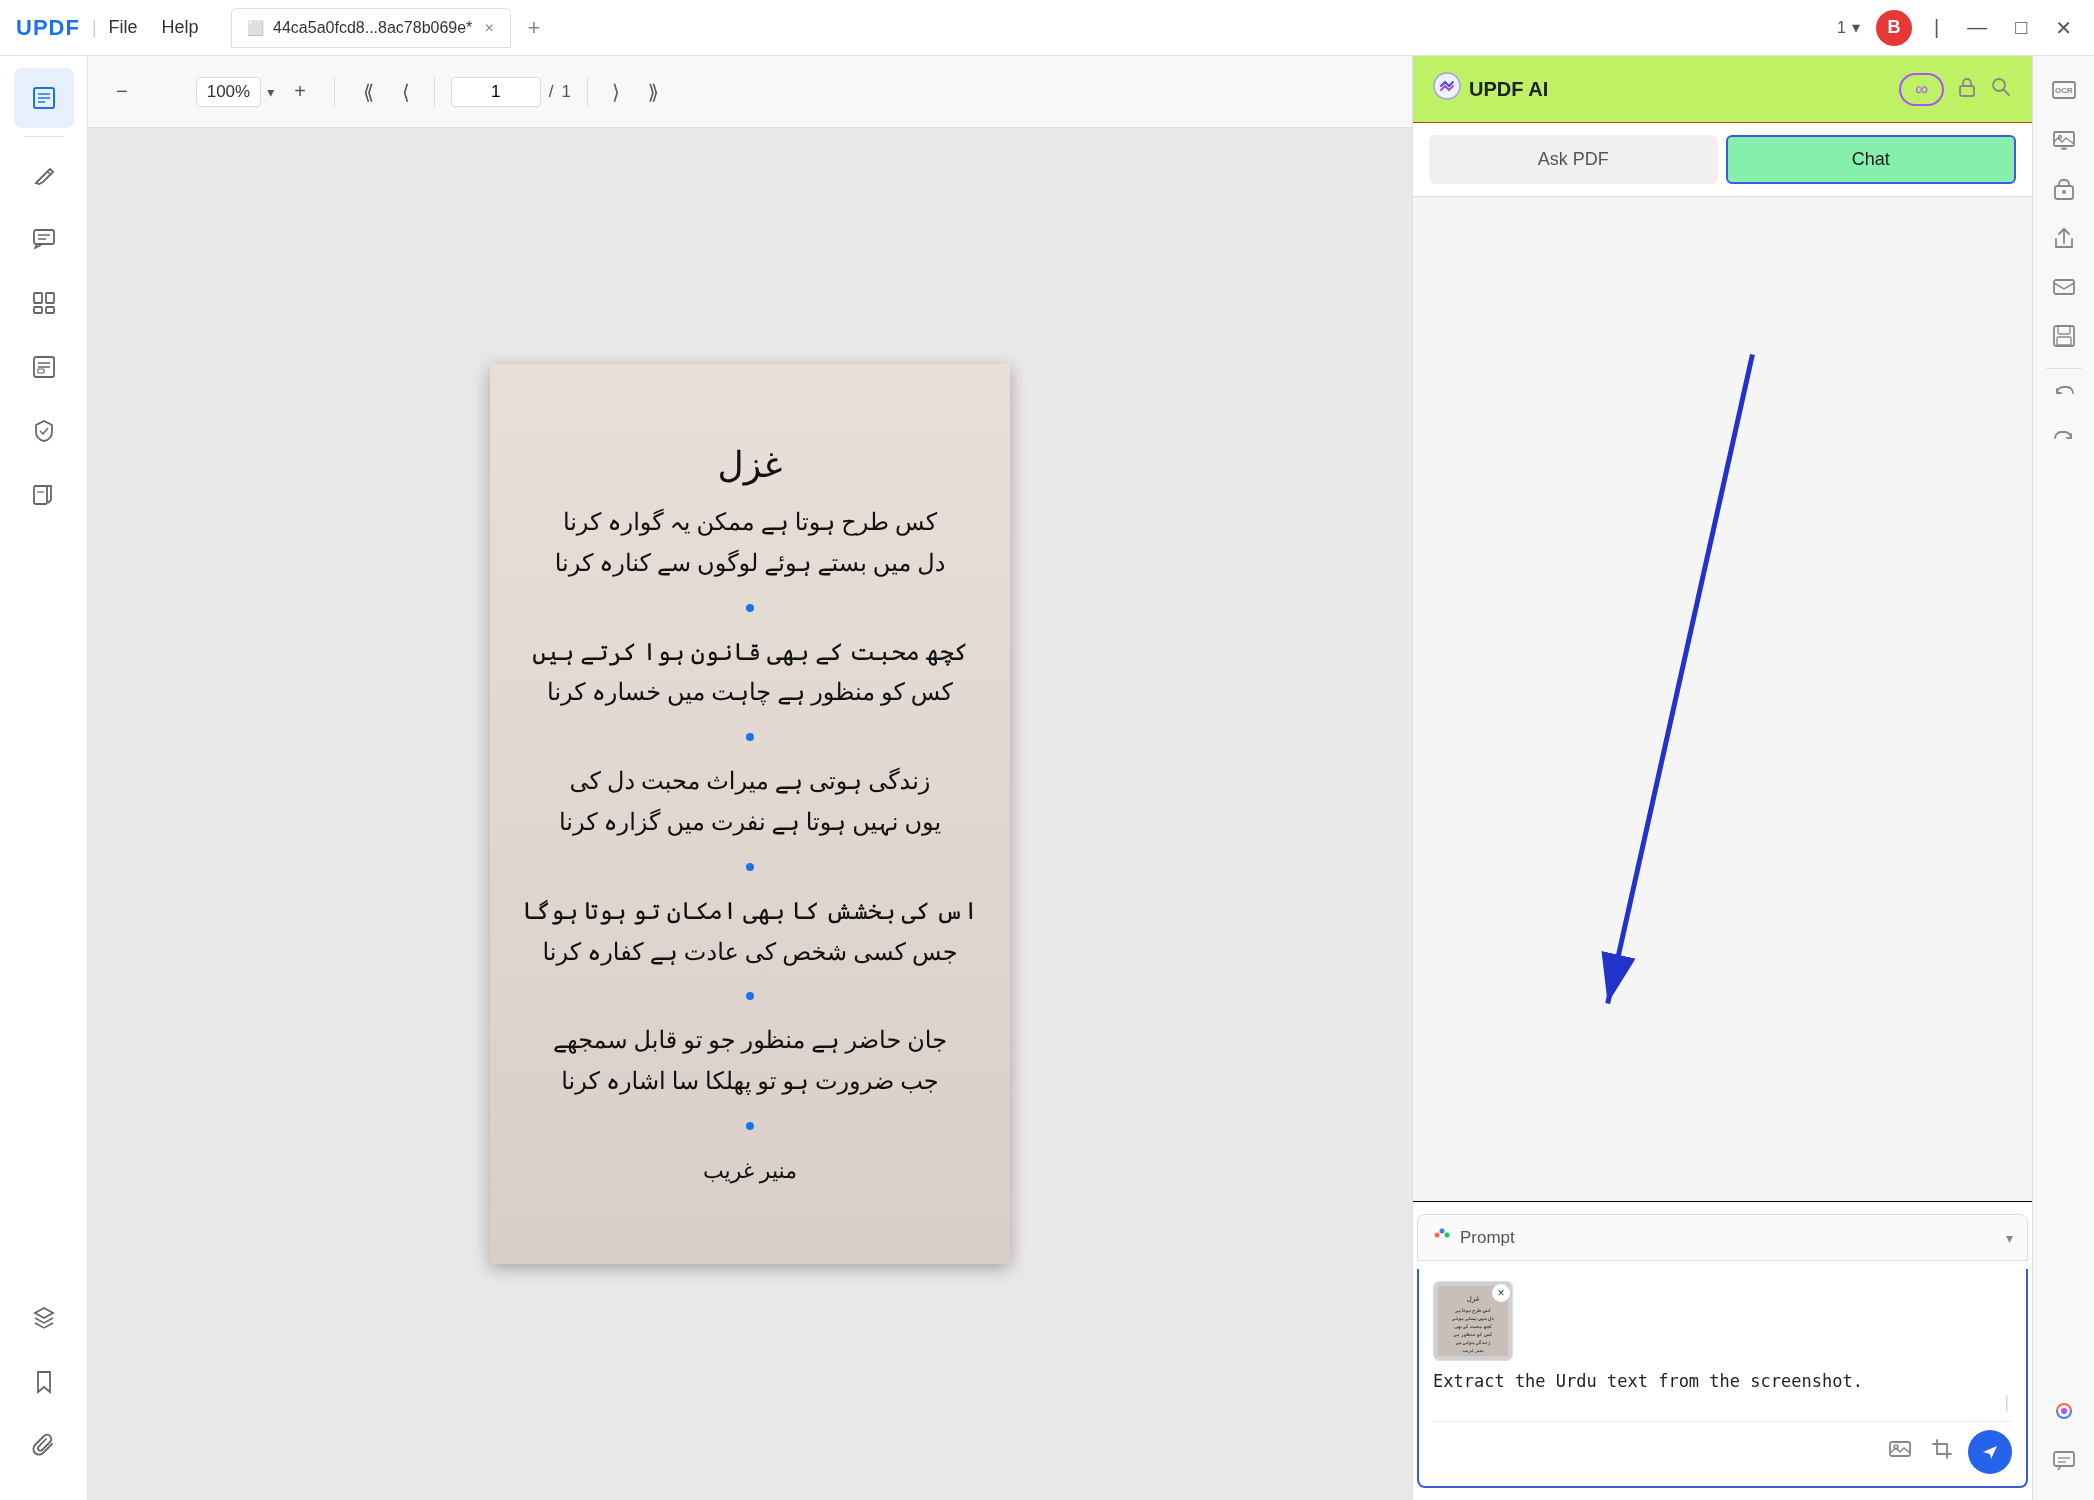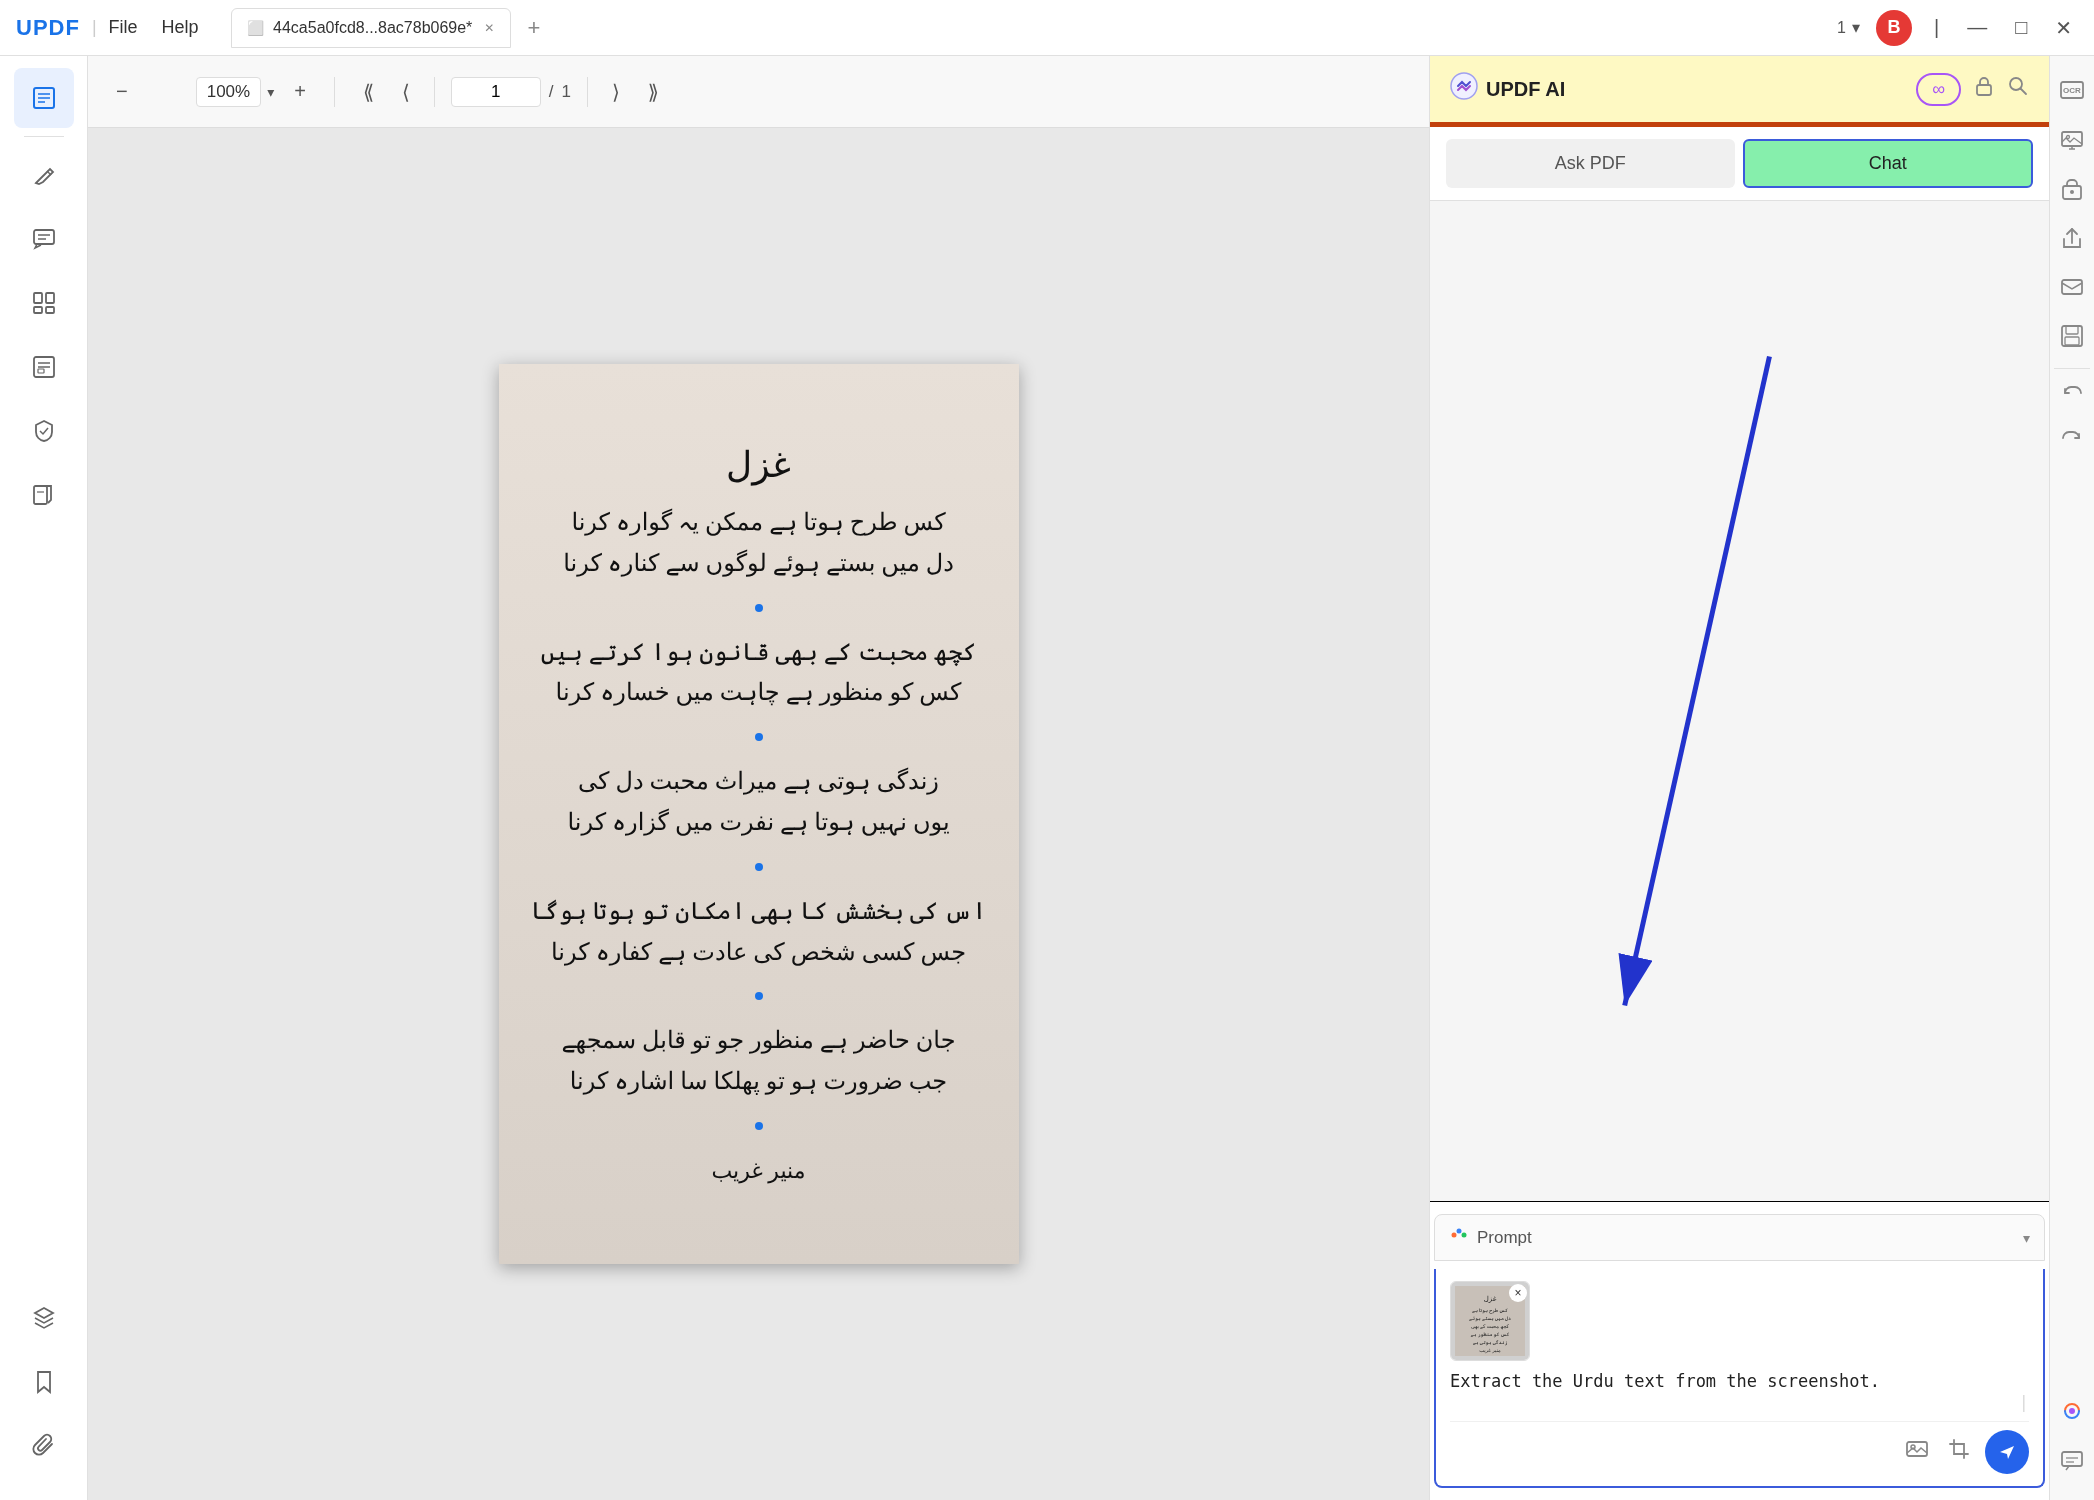--- a/index.html
+++ b/index.html
@@ -81,22 +81,22 @@
     .urdu-dot { width: 8px; height: 8px; border-radius: 50%; background: #1a73e8; margin: 4px auto; }
     .urdu-dot-bottom { width: 8px; height: 8px; border-radius: 50%; background: #1a73e8; margin: 4px auto; }
     .urdu-signature { font-size: 22px; color: #111; text-align: center; font-family: serif; direction: rtl; margin-top: 8px; }
 
     
     .right-panel {
       width: 620px; background: #f5f5f5; border-left: 1px solid #e0e0e0;
       display: flex; flex-direction: column; position: relative;
     }
     .right-panel-header {
-      background: #fef9c3; border-bottom: 5px solid #c2410c;
-      padding: 16px 20px; display: flex; align-items: center; gap: 12px;
+      background: #bef264; border-bottom: 1px solid #c2410c;
+      padding: 16px 20px; display: flex; align-items: flex-end; gap: 12px;
     }
     .updf-ai-logo { display: flex; align-items: center; gap: 8px; }
     .updf-ai-icon { font-size: 22px; }
     .updf-ai-title { font-size: 20px; font-weight: 600; color: #222; }
     .right-panel-actions { margin-left: auto; display: flex; gap: 12px; align-items: center; }
     .infinity-btn {
       border: 2px solid #a855f7; border-radius: 20px; padding: 4px 14px;
       background: none; cursor: pointer; font-size: 18px; color: #a855f7;
     }
     .lock-icon-btn { background: none; border: none; cursor: pointer; font-size: 22px; color: #888; }
@@ -158,21 +158,21 @@
     .prompt-scroll { color: #ccc; font-size: 14px; }
     .prompt-actions { display: flex; align-items: center; gap: 10px; justify-content: flex-end; border-top: 1px solid #f0f0f0; padding-top: 8px; }
     .prompt-action-btn { background: none; border: none; cursor: pointer; font-size: 22px; color: #888; padding: 4px; }
     .prompt-send-btn {
       background: #2563eb; border: none; border-radius: 50%; width: 44px; height: 44px;
       display: flex; align-items: center; justify-content: center; cursor: pointer; color: #fff; font-size: 20px;
     }
 
     
     .far-right-toolbar {
-      width: 45px; background: #f8f8f8; border-left: 1px solid #e0e0e0;
+      width: 62px; background: #f8f8f8; border-left: 1px solid #e0e0e0;
       display: flex; flex-direction: column; align-items: center; padding: 12px 0; gap: 1px;
     }
     .far-right-btn { background: none; border: none; cursor: pointer; font-size: 22px; color: #888; padding: 8px; border-radius: 6px; }
     .far-right-sep { width: 36px; height: 1px; background: #e0e0e0; margin: 4px 0; }
     .far-right-spacer { flex: 1; }
 
     
     .pdf-page-bg {
       position: absolute; inset: 0;
       background: linear-gradient(to bottom, #e8e0d8 0%, #d8d0c8 100%);

